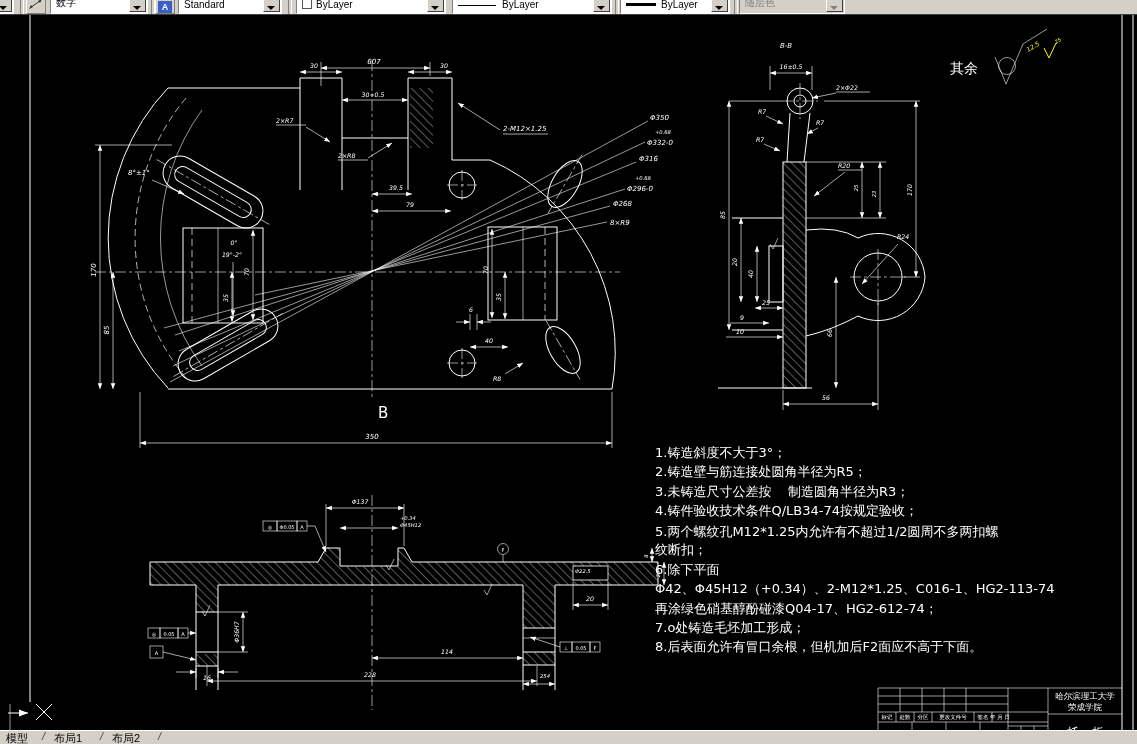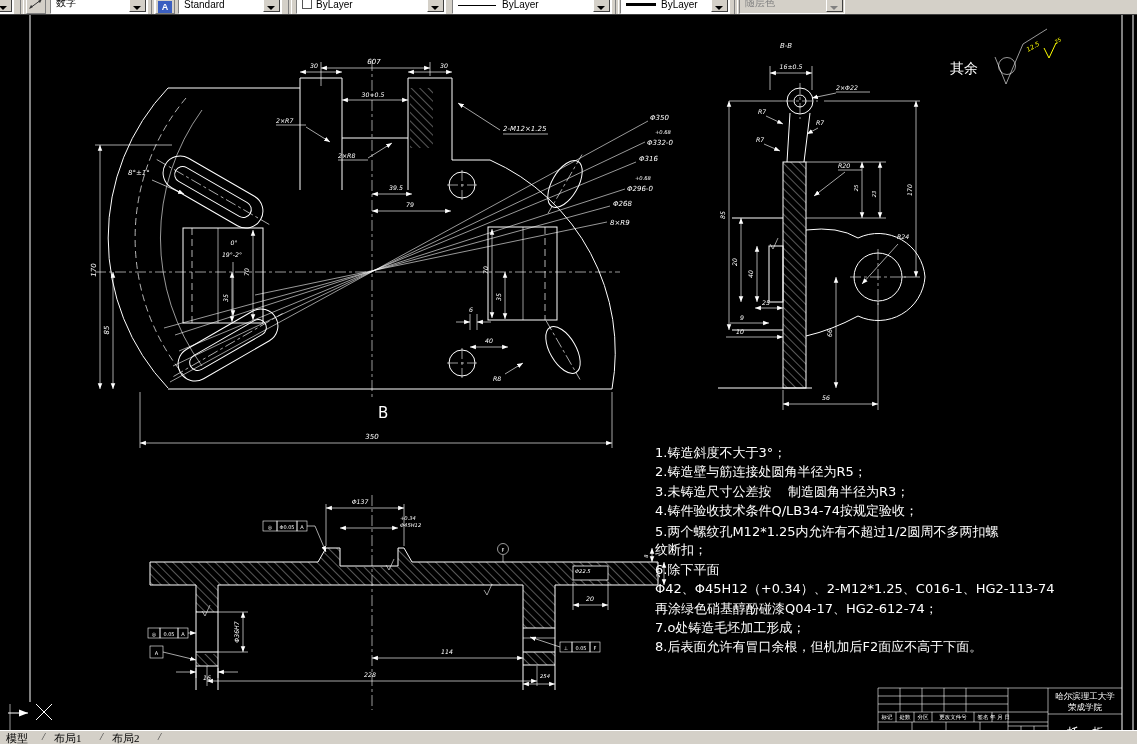--- a/index.html
+++ b/index.html
@@ -23,21 +23,21 @@
   .lwsample{position:absolute;left:5px;bottom:7px;width:30px;border-top:3px solid #000;}
   .txt3{position:absolute;left:49px;bottom:3px;}
   .txt4{position:absolute;left:40px;bottom:3px;}
   .sep{position:absolute;top:0;height:14px;width:2px;border-left:1px solid #808080;border-right:1px solid #fff;}
   .tbbtn{position:absolute;top:-4px;width:20px;height:18px;background:#d4d0c8;border:1px solid;
          border-color:#fff #808080 #808080 #fff;padding:0;margin:0;}
   .aicon{display:block;width:14px;height:12px;margin:3px auto 0;background:#3b5fc0;color:#fff;
          font-size:9px;font-weight:bold;text-align:center;line-height:12px;}
   
   .statusbar{position:absolute;left:0;bottom:0;width:1137px;height:13px;background:#d4d0c8;
-             border-top:1px solid #fff;z-index:5;overflow:hidden;font-size:11px;color:#000;font-family:Liberation Serif, serif;}
+             border-top:1px solid #fff;z-index:5;overflow:hidden;font-size:11px;color:#000;}
   .statusbar .tab{position:absolute;top:0;white-space:nowrap;}
   .statusbar .tsep{position:absolute;top:-1px;color:#404040;font-style:italic;}
   
   svg text{fill:#fff;stroke:none;font-family:"DejaVu Sans",sans-serif;}
   .ln{stroke:#fff;stroke-width:1;fill:none;}
   .tn{stroke:#fff;stroke-width:0.6;fill:none;}
   .cl{stroke:#fff;stroke-width:0.6;fill:none;stroke-dasharray:11 3 3 3;}
   .dsh{stroke:#fff;stroke-width:0.7;fill:none;stroke-dasharray:7 4;}
   .dim{stroke:#fff;stroke-width:0.65;fill:none;}
   .ar{marker-start:url(#arw);marker-end:url(#arw);}

